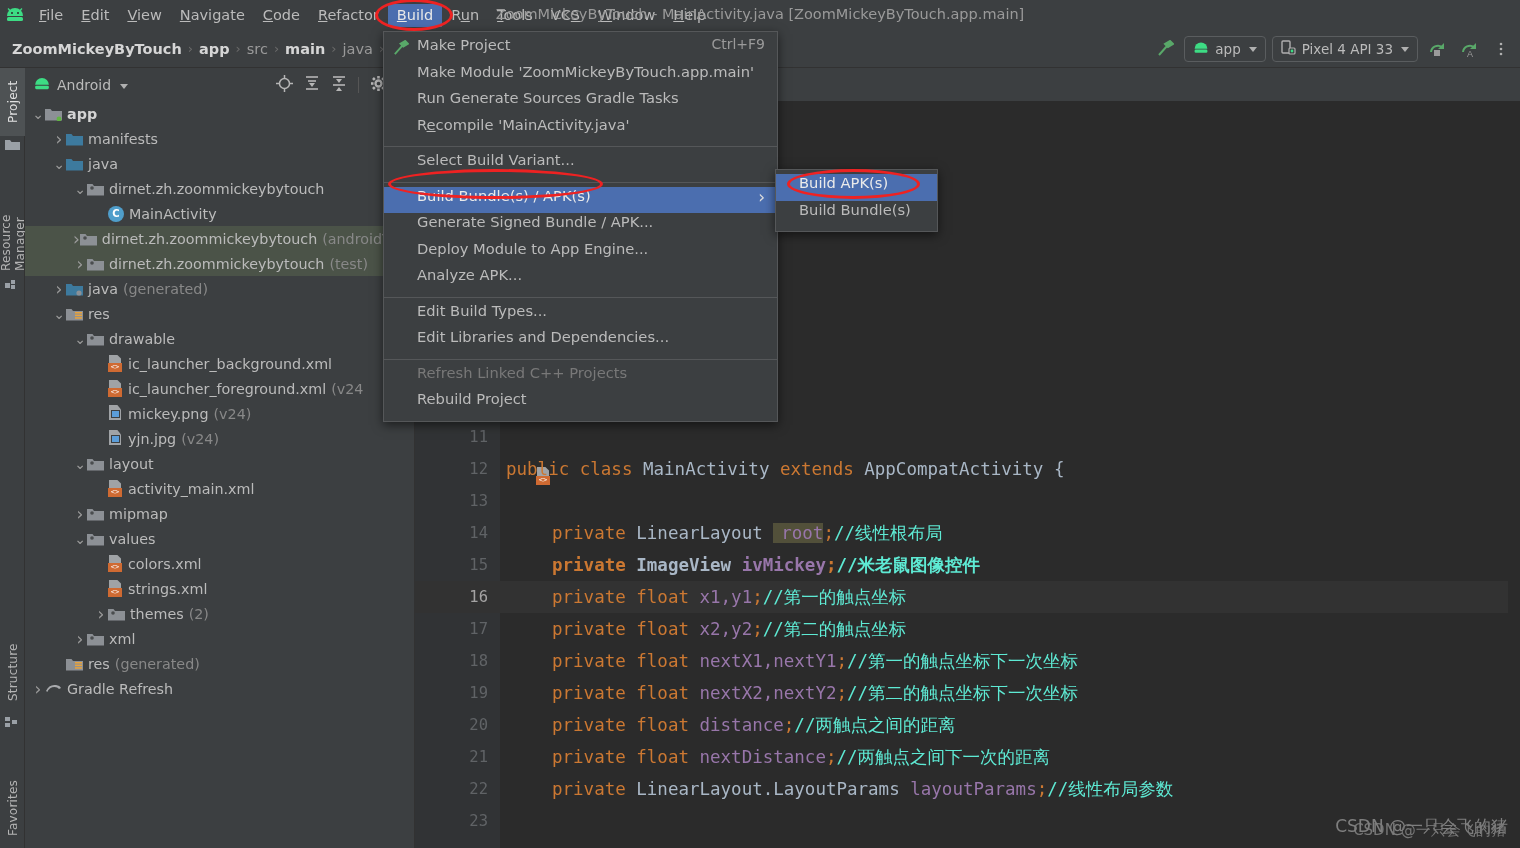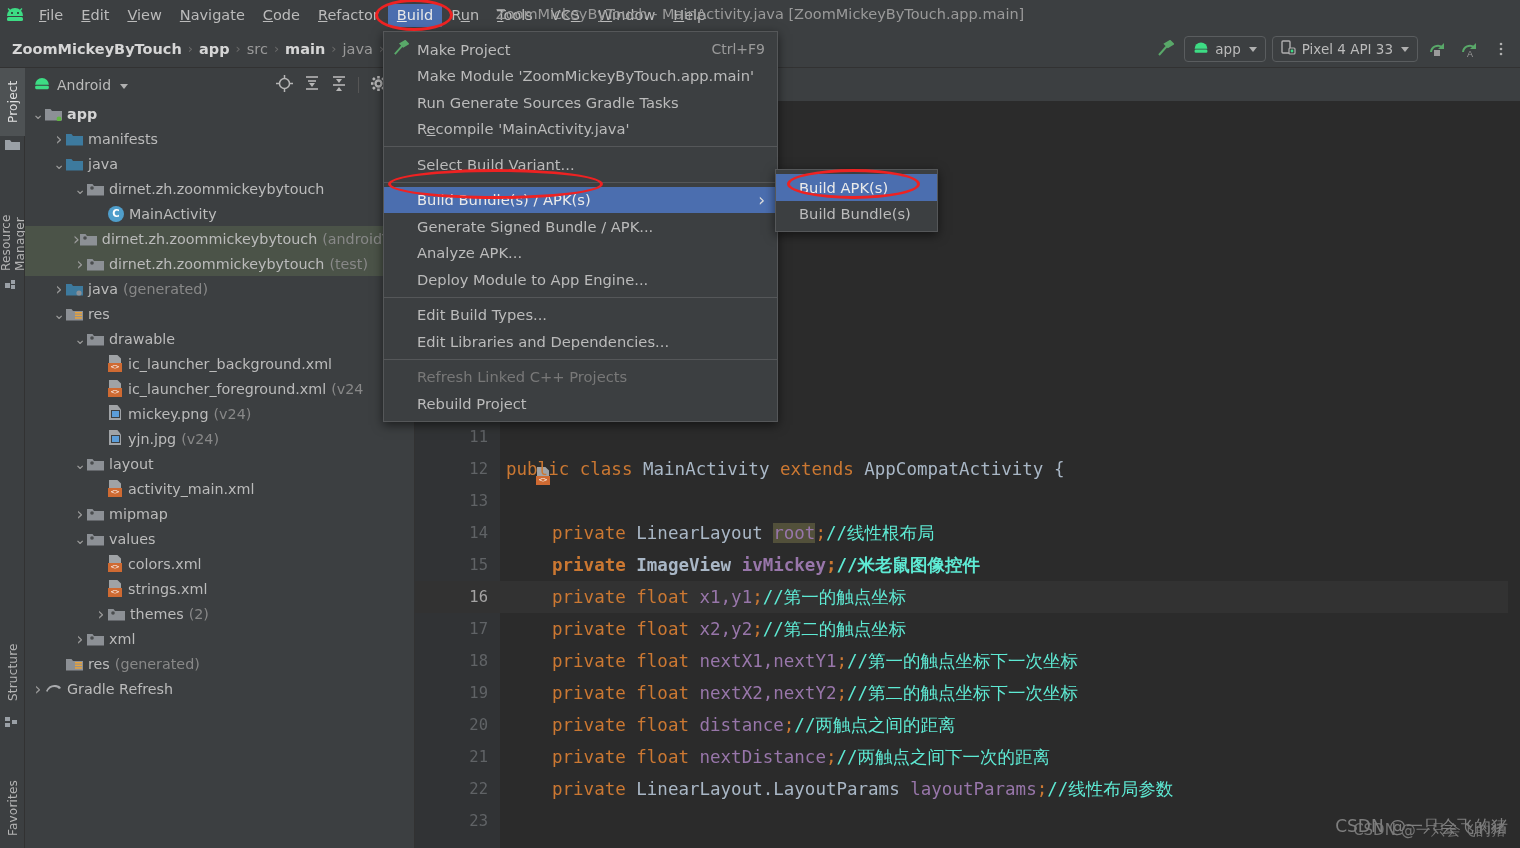--- a/index.html
+++ b/index.html
@@ -107,42 +107,42 @@
     font-family:"DejaVu Sans Mono", monospace; font-size:15.5px; color:#606366;
   }
   .gline.cur { color:#a4a3a3; }
   .cline.cur-bg, .gline.cur-bg { background:#323232; }
   .kw   { color:#cc7832; }
   .type { color:#a9b7c6; }
   .fld  { color:#9876aa; }
   .cmt  { color:#5eead4; }
   .pnct { color:#cc7832; }
   .cls  { color:#a9b7c6; }
-  .hl-ident { background:#52503a; }
+  .hl-ident { background:#52503a;padding-left:8px; }
 
   .gutter-icon { position:absolute; left:48px; width:17px; height:19px; }
 
   
   .xmlicon { position:relative; width:15px; height:17px; flex:none; }
   .xmlicon .sheet { position:absolute; left:1px; top:0; width:12px; height:12px; background:#a0a3a6; clip-path: polygon(0 0, 70% 0, 100% 30%, 100% 100%, 0 100%); }
   .xmlicon .tag { position:absolute; left:0; bottom:0; width:14px; height:9px; background:#cf6a32; color:#fff; font-size:7px; line-height:9px; text-align:center; font-family:"DejaVu Sans Mono",monospace;}
   .imgicon { position:relative; width:15px; height:17px; flex:none; }
   .imgicon .sheet { position:absolute; left:1px; top:0; width:12px; height:15px; background:#a0a3a6; clip-path: polygon(0 0, 70% 0, 100% 30%, 100% 100%, 0 100%); }
   .imgicon .pic { position:absolute; left:3px; top:5px; width:9px; height:8px; background:#5b9dd9; border:1px solid #3c3f41;}
 
   .cicon { width:16px;height:16px;border-radius:50%;background:#4f9ecb;color:#fff;font-size:10px;font-weight:bold;display:flex;align-items:center;justify-content:center;flex:none;}
 
   
   .dropdown {
     position:absolute; top:31px; left:383px; width:395px;
     background:#3c3f41; border:1px solid #555759;
     box-shadow:0 3px 10px rgba(0,0,0,.55); z-index:60; padding:4px 0;
   }
   .mrow {
-    height:26.5px; display:flex; align-items:center; color:#bbbbbb;
+    height:26.5px; display:flex; align-items:flex-start; color:#bbbbbb;
     font-size:14.7px; padding-left:33px; padding-right:12px; cursor:default; position:relative;
   }
   .mrow.sel { background:#4b6eaf; color:#eaeaea; }
   .mrow.disabled { color:#787878; }
   .mrow .accel { margin-left:auto; color:#9a9a9a; font-size:14px; }
   .mrow .sub-arrow { margin-left:auto; color:#dcdcdc; font-size:12px; }
   .msep { height:1px; background:#555759; margin:4px 0; }
   .mrow u { text-decoration: underline; }
 
   .submenu {
@@ -678,24 +678,24 @@
       </div>
       <div class="msep"></div>
       <div class="mrow sel">
         <span>Build Bundle(s) / APK(s)</span>
         <span class="sub-arrow" style="font-size: 17px;">›</span>
       </div>
       <div class="mrow">
         <span>Generate Signed Bundle / APK...</span>
       </div>
       <div class="mrow">
+        <span>Deploy Module to App Engine...</span>
+      </div>
+      <div class="mrow">
         <span>Analyze APK...</span>
-      </div>
-      <div class="mrow">
-        <span>Deploy Module to App Engine...</span>
       </div>
       <div class="msep"></div>
       <div class="mrow">
         <span>Edit Build Types...</span>
       </div>
       <div class="mrow">
         <span>Edit Libraries and Dependencies...</span>
       </div>
       <div class="msep"></div>
       <div class="mrow disabled">

